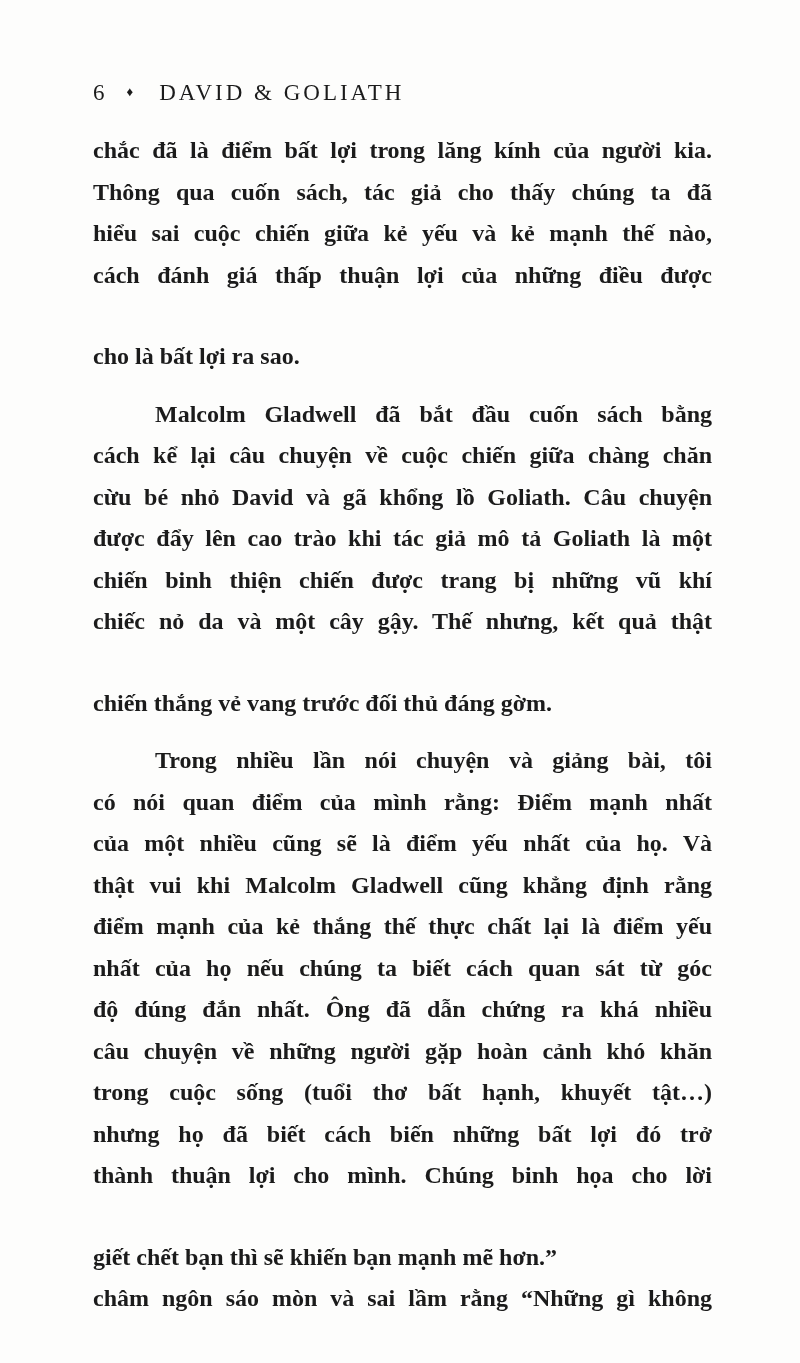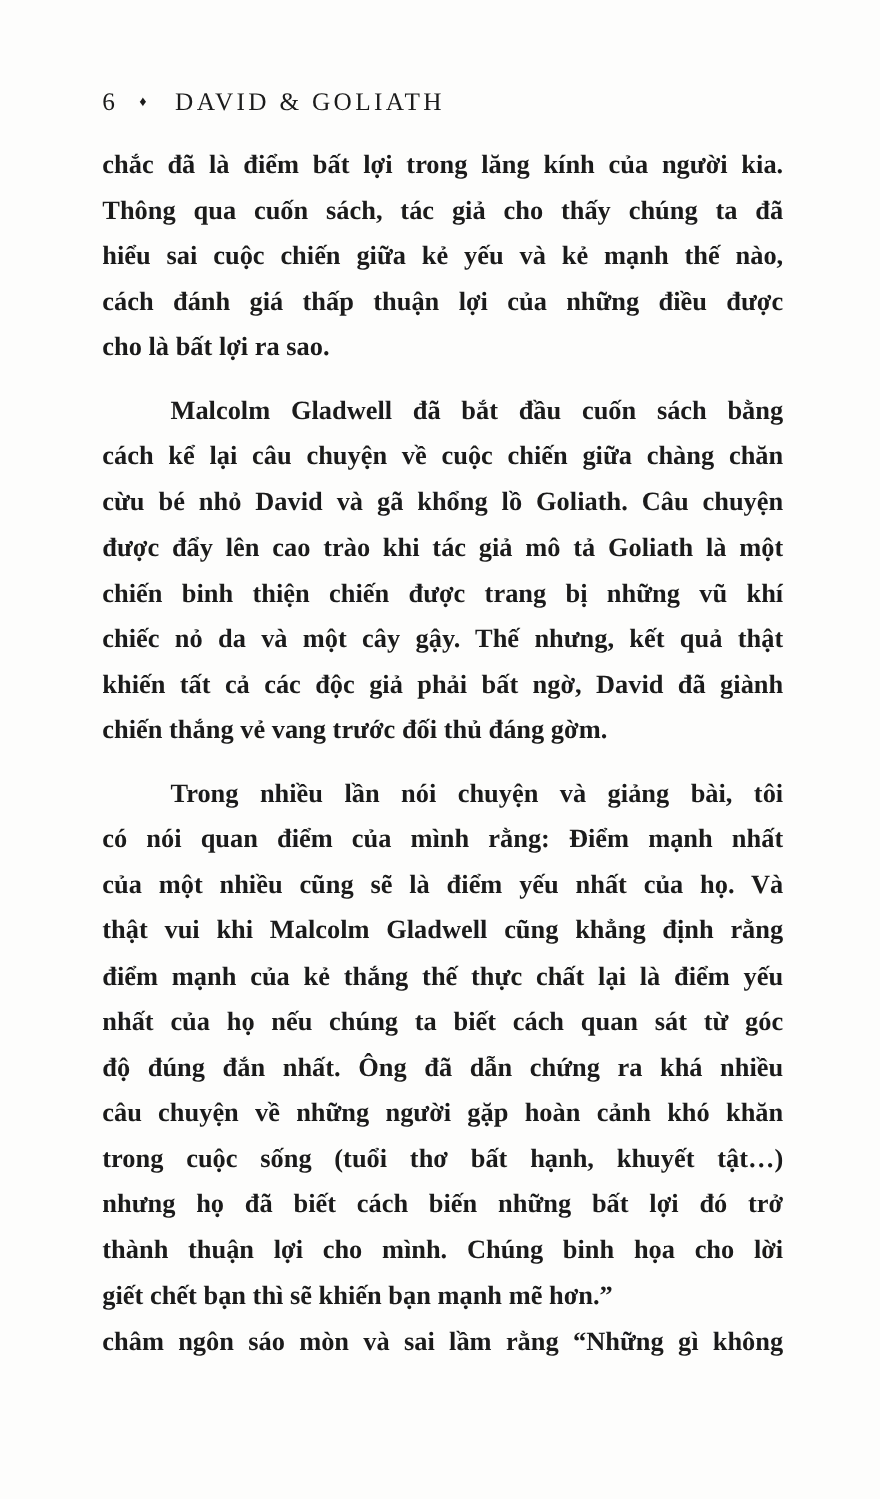--- a/index.html
+++ b/index.html
@@ -52,20 +52,21 @@
     line-height: 41.5px;
     height: 41.5px;
     overflow: hidden;
     text-align: justify;
     text-align-last: justify;
     white-space: normal;
     font-weight: bold;
   }
   .text-line.last {
     text-align-last: left;
+    margin-top: 40px;
   }
   .text-line.indent {
     padding-left: 62px;
     margin-top: 16px;
   }
 </style>
 </head>
 <body>
 
 <div class="page">
@@ -82,21 +83,20 @@
         <div class="text-line">cách đánh giá thấp thuận lợi của những điều được</div>
         <div class="text-line last">cho là bất lợi ra sao.</div>
       </div>
       <div class="paragraph">
         <div class="text-line indent">Malcolm Gladwell đã bắt đầu cuốn sách bằng</div>
         <div class="text-line">cách kể lại câu chuyện về cuộc chiến giữa chàng chăn</div>
         <div class="text-line">cừu bé nhỏ David và gã khổng lồ Goliath. Câu chuyện</div>
         <div class="text-line">được đẩy lên cao trào khi tác giả mô tả Goliath là một</div>
         <div class="text-line">chiến binh thiện chiến được trang bị những vũ khí</div>
         <div class="text-line">chiếc nỏ da và một cây gậy. Thế nhưng, kết quả thật</div>
-        <div class="text-line">khiến tất cả các độc giả phải bất ngờ, David đã giành</div>
         <div class="text-line last">chiến thắng vẻ vang trước đối thủ đáng gờm.</div>
       </div>
       <div class="paragraph">
         <div class="text-line indent">Trong nhiều lần nói chuyện và giảng bài, tôi</div>
         <div class="text-line">có nói quan điểm của mình rằng: Điểm mạnh nhất</div>
         <div class="text-line">của một nhiều cũng sẽ là điểm yếu nhất của họ. Và</div>
         <div class="text-line">thật vui khi Malcolm Gladwell cũng khẳng định rằng</div>
         <div class="text-line">điểm mạnh của kẻ thắng thế thực chất lại là điểm yếu</div>
         <div class="text-line">nhất của họ nếu chúng ta biết cách quan sát từ góc</div>
         <div class="text-line">độ đúng đắn nhất. Ông đã dẫn chứng ra khá nhiều</div>

